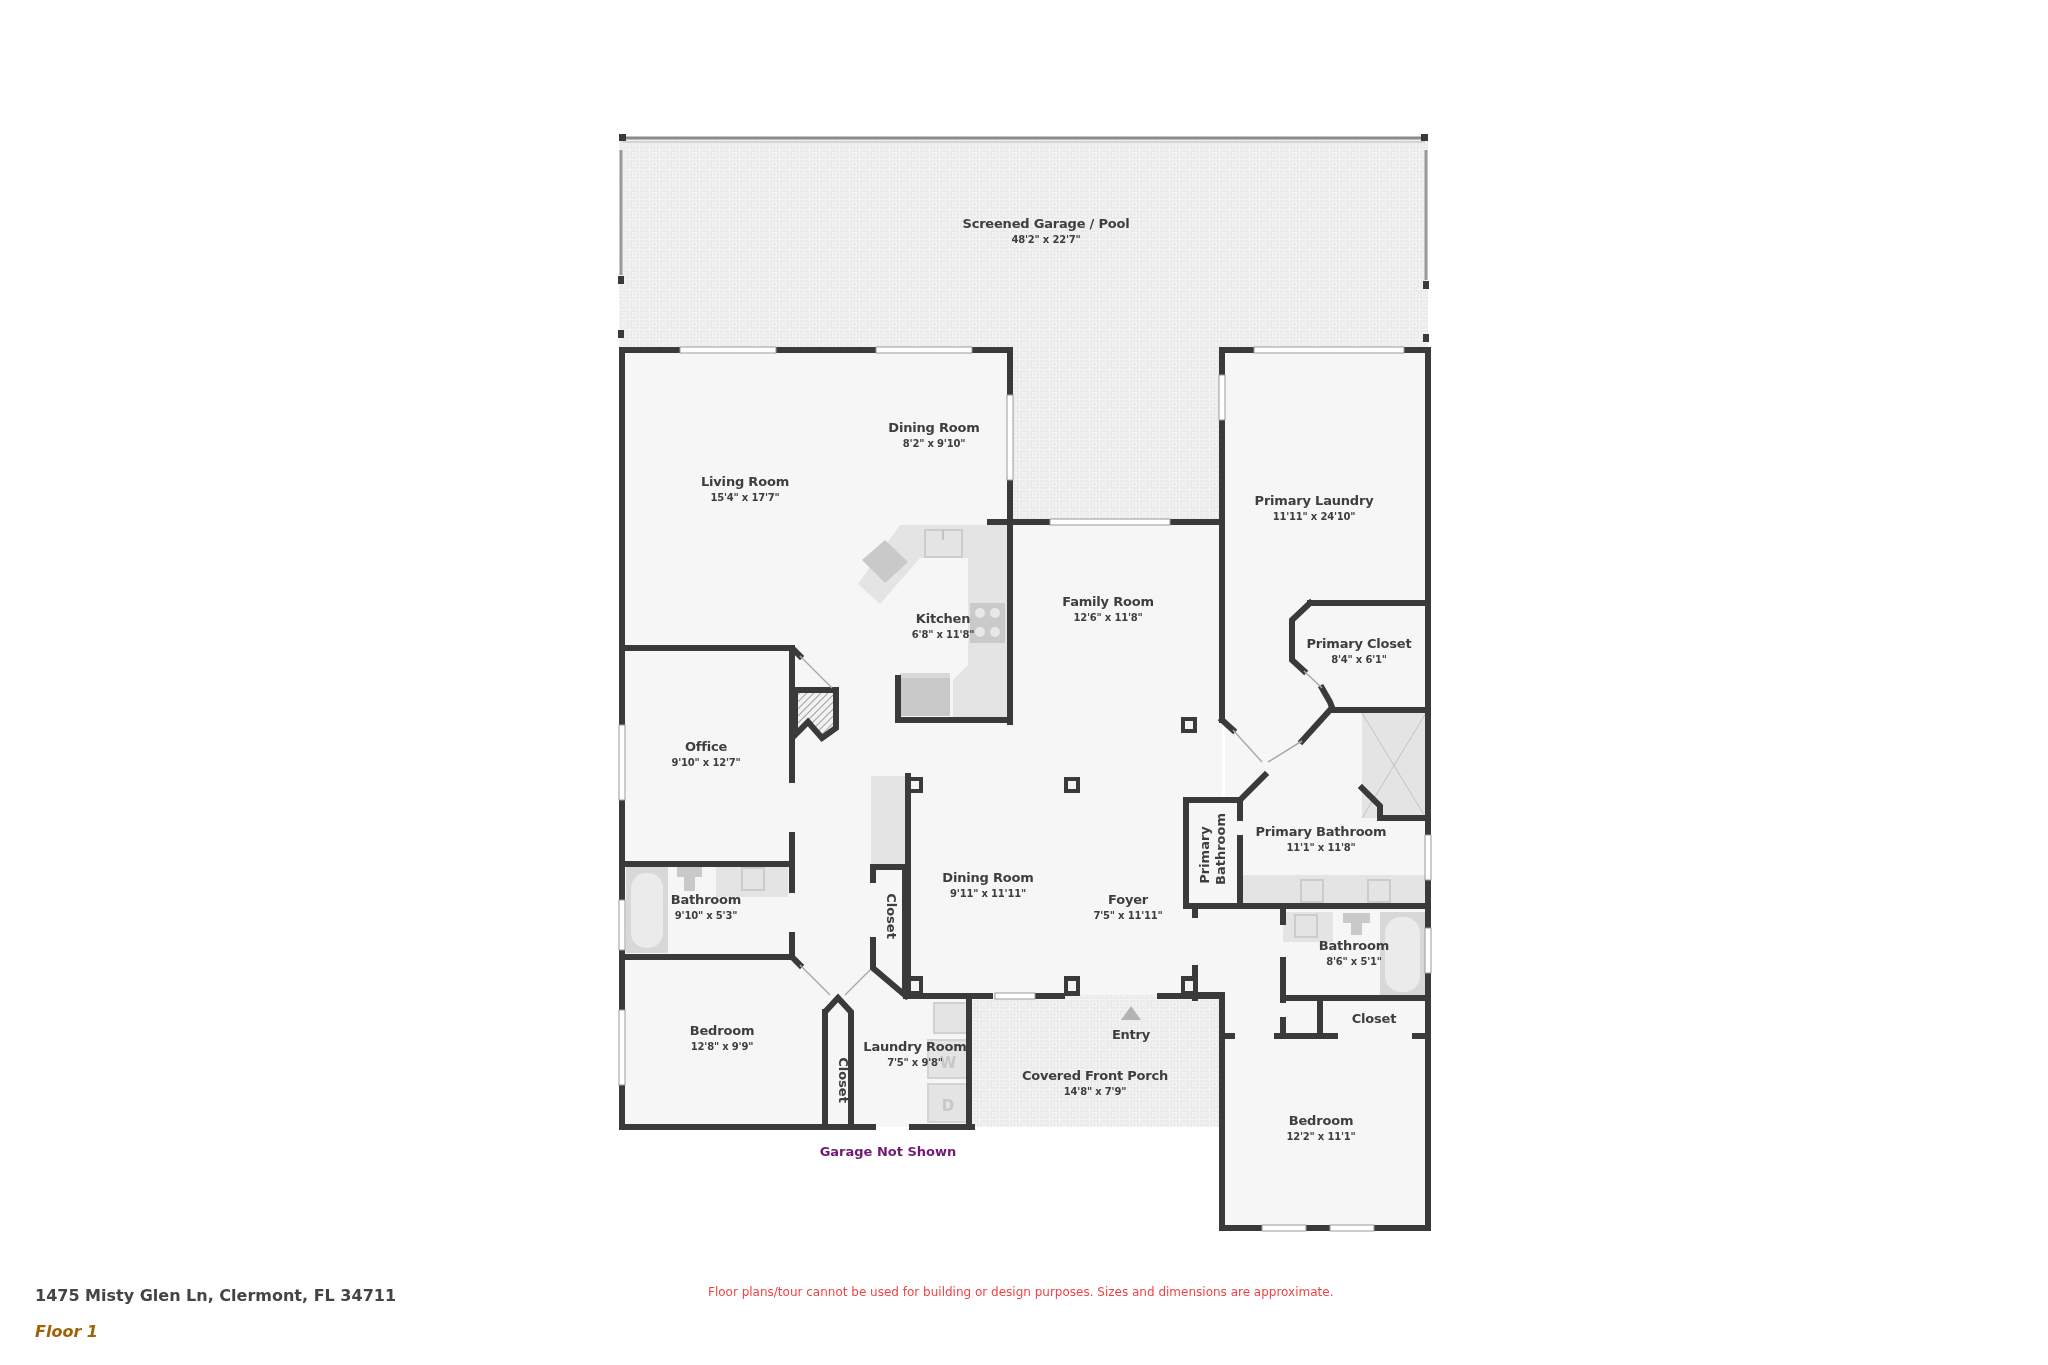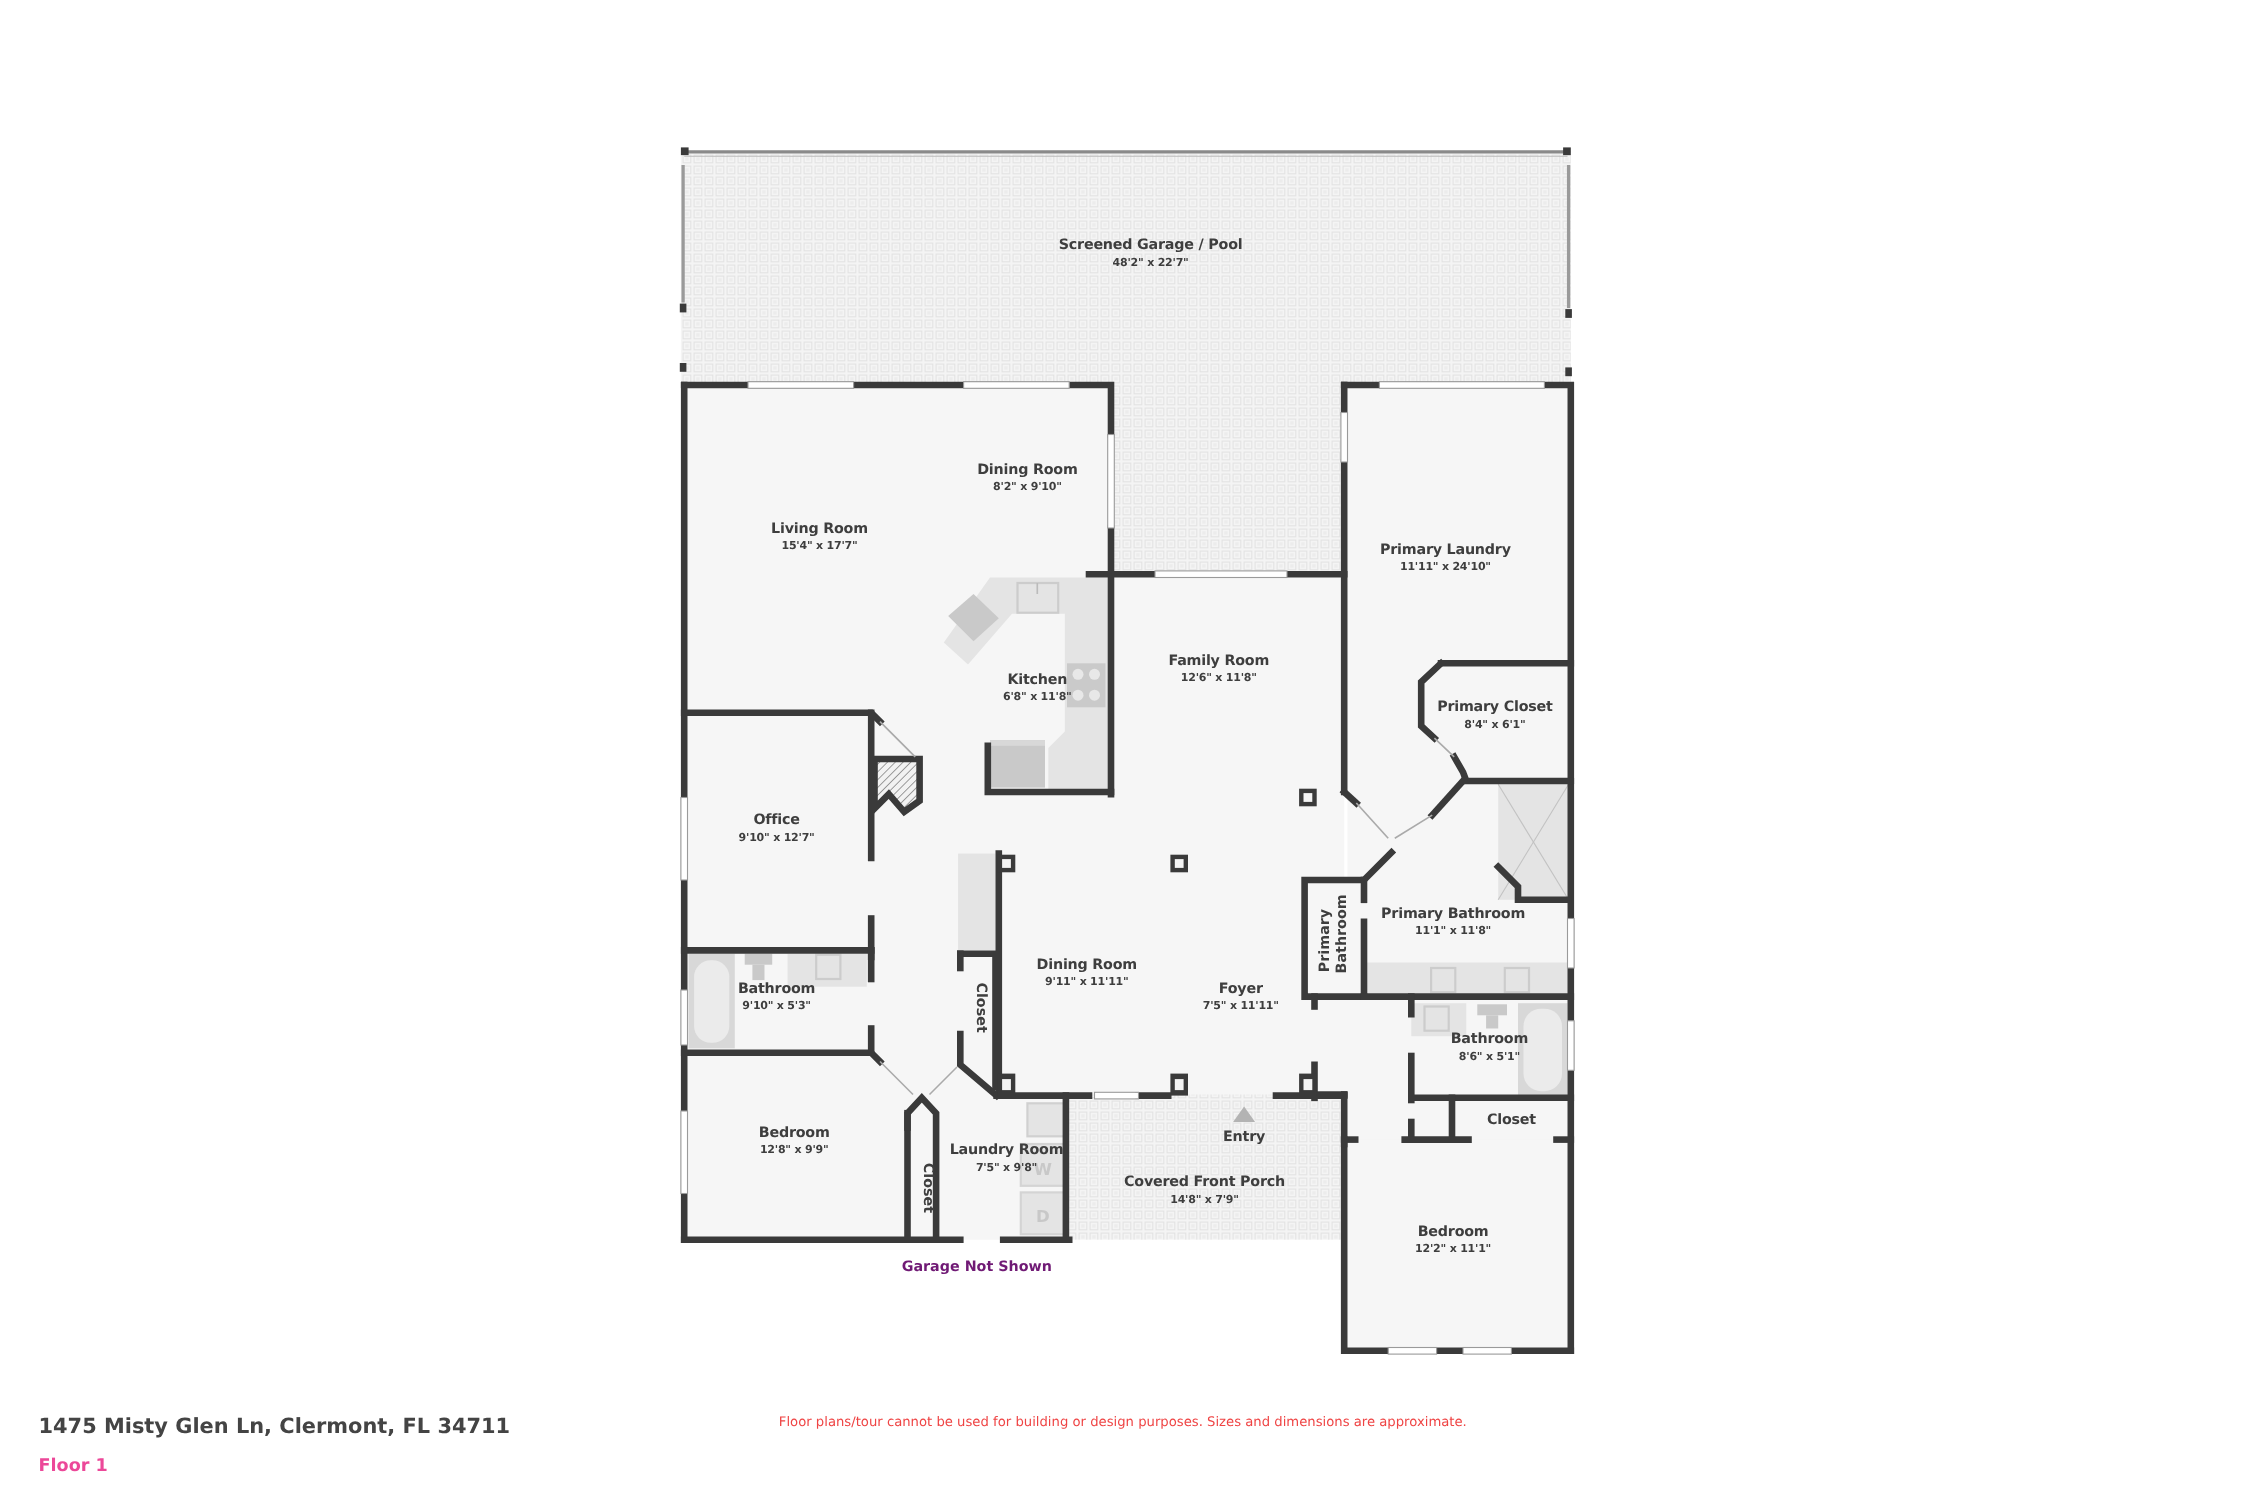--- a/index.html
+++ b/index.html
@@ -3,22 +3,22 @@
 <meta charset="utf-8">
 <style>
   html, body { margin:0; padding:0; background:#ffffff; }
   body { width:2048px; height:1365px; position:relative; overflow:hidden; font-family:"DejaVu Sans", sans-serif; color:#3b3b3b; }
   #plan { position:absolute; left:0; top:0; width:2048px; height:1365px; }
   .room-label { position:absolute; transform:translate(-50%,-50%); text-align:center; white-space:nowrap; pointer-events:none; }
   .room-name { font-weight:bold; font-size:13px; color:#3e3e3e; letter-spacing:-0.2px; }
   .room-dim { font-size:10px; color:#3e3e3e; margin-top:3px; font-weight:bold; letter-spacing:-0.2px; }
   .vlabel { position:absolute; transform:translate(-50%,-50%) rotate(-90deg); text-align:center; white-space:nowrap; font-weight:bold; font-size:13px; color:#3e3e3e; line-height:16px; }
   .vlabel.cw { transform:translate(-50%,-50%) rotate(90deg); }
-  .foot-address { position:absolute; left:35px; top:1286px; font-size:19px; font-weight:bold; color:#444; }
-  .foot-floor { position:absolute; left:35px; top:1322px; font-size:16px; font-weight:bold; color:#ec4899; }
+  .foot-address { position:absolute; left:35px; top:1286px; font-size:16px; font-weight:bold; color:#444; }
+  .foot-floor { position:absolute; left:35px; top:1322px; font-size:16px; font-weight:bold; color:#a16207;font-style:italic; }
   .foot-disclaimer { position:absolute; left:708px; top:1285px; font-size:12px; font-weight:normal; color:#ef4444; }
   .garage-note { position:absolute; left:888px; top:1144px; transform:translateX(-50%); font-size:13px; font-weight:bold; color:#701a75; white-space:nowrap; }
 </style>
 </head>
 <body>
 
 <svg id="plan" viewBox="0 0 2048 1365" xmlns="http://www.w3.org/2000/svg">
   <defs>
     <pattern id="tile" width="10" height="10" patternUnits="userSpaceOnUse">
       <rect width="10" height="10" fill="#f4f4f4"></rect>

